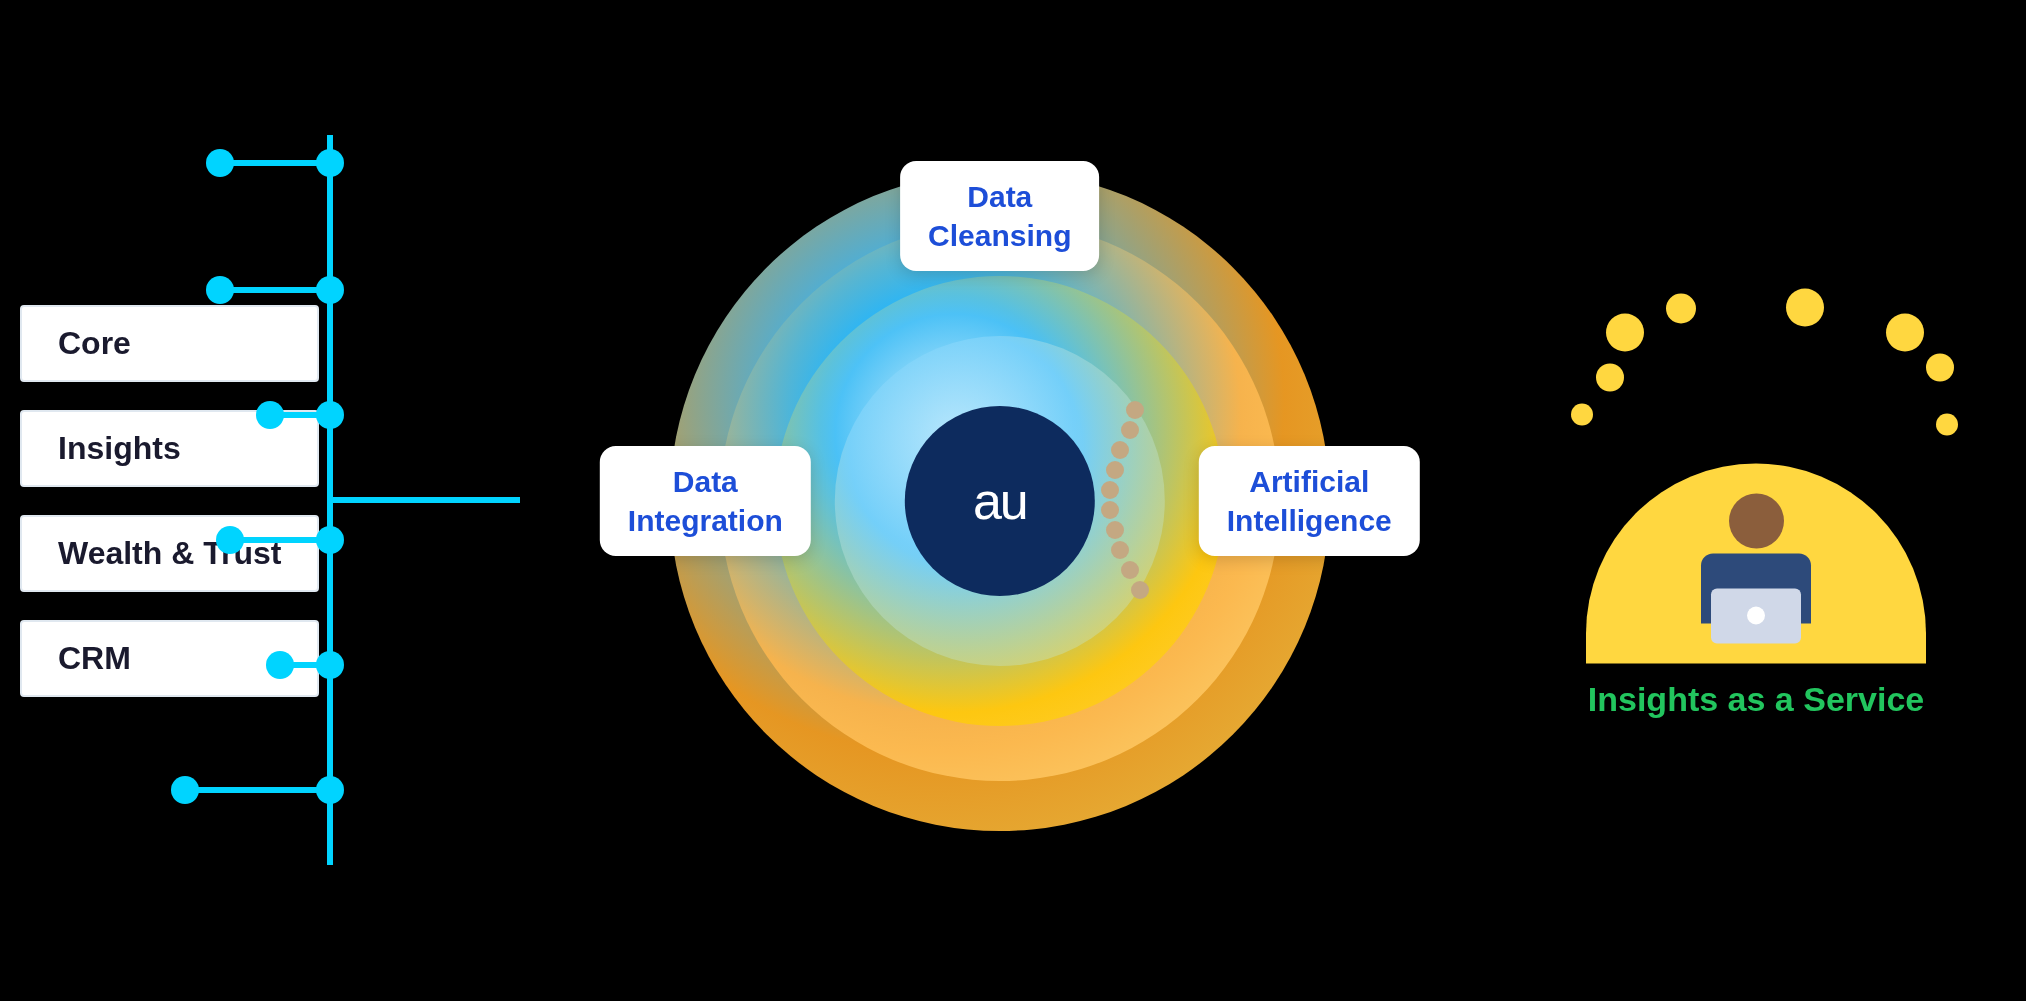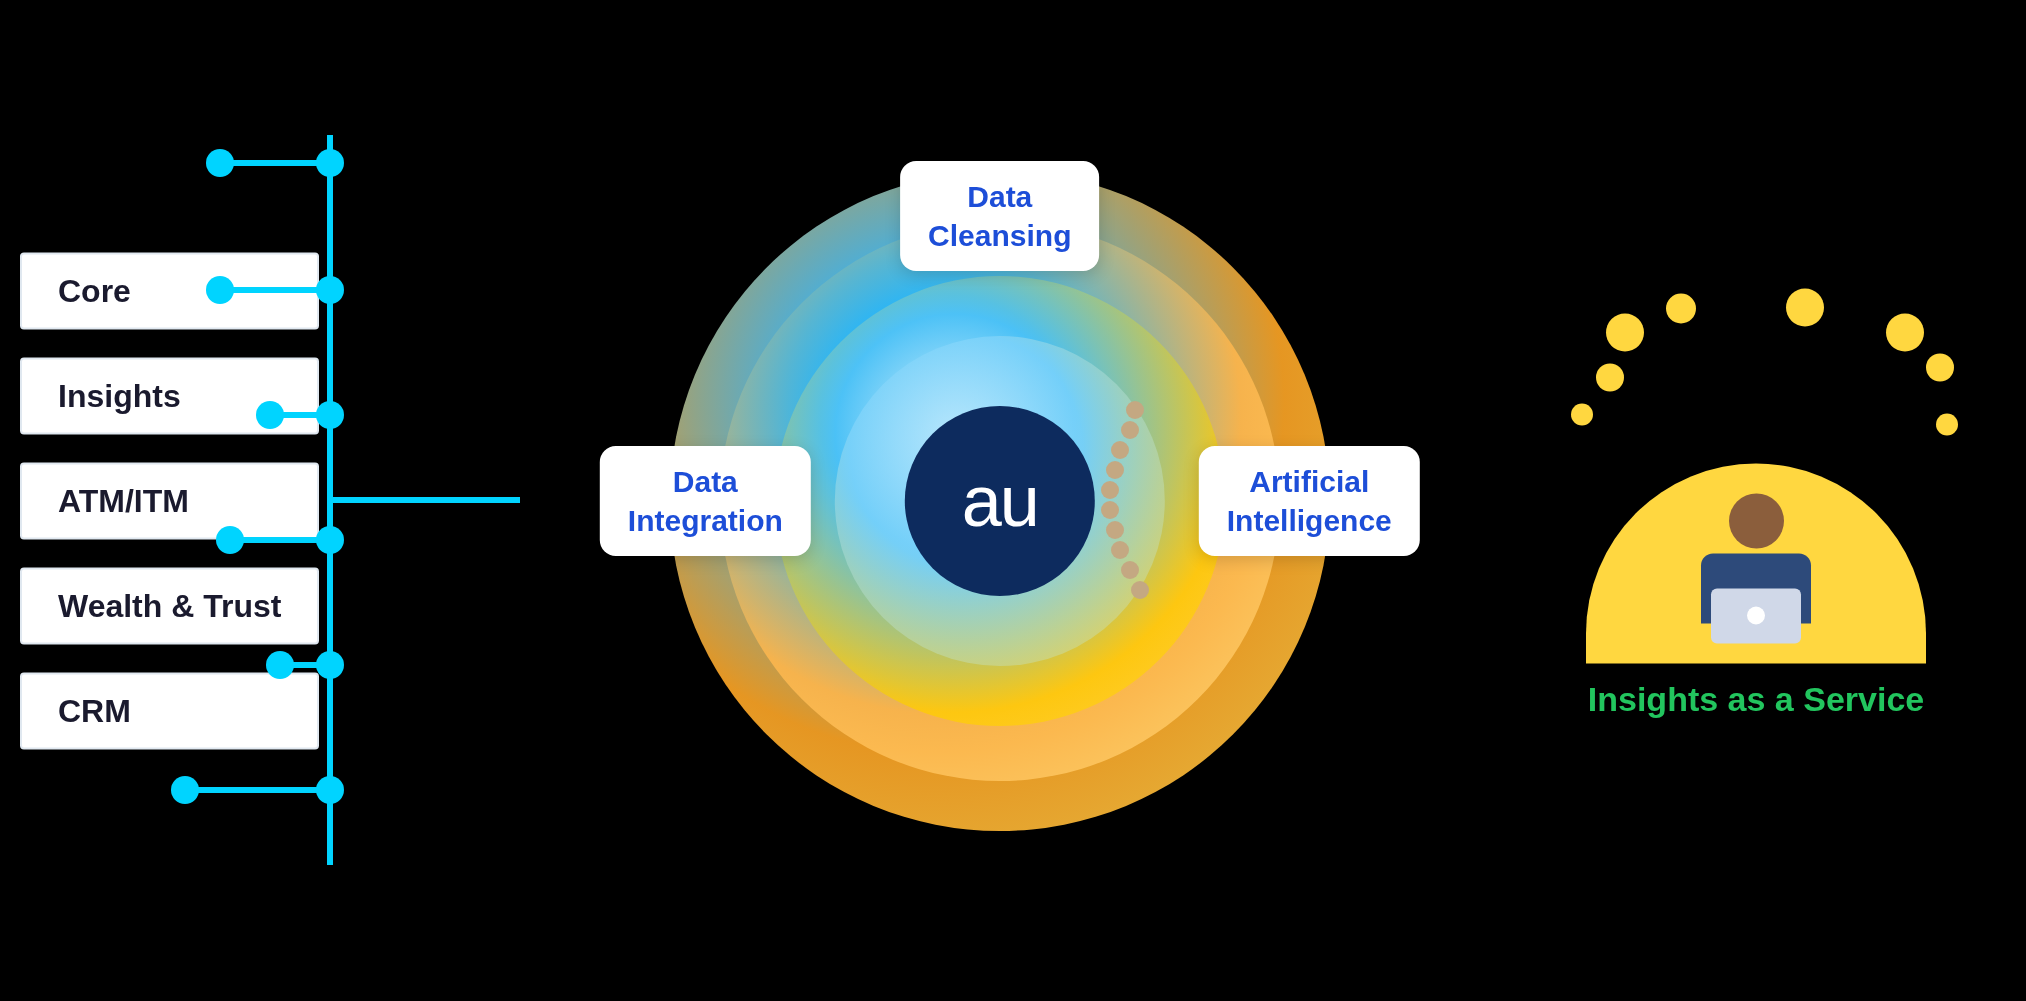--- a/index.html
+++ b/index.html
@@ -111,21 +111,21 @@
       left: 50%;
       transform: translate(-50%, -50%);
       display: flex;
       align-items: center;
       justify-content: center;
       z-index: 10;
     }
 
     .au-logo-text {
       color: white;
-      font-size: 72px;
+      font-size: 52px;
       font-weight: 300;
       letter-spacing: -2px;
       font-family: 'Segoe UI', Arial, sans-serif;
     }
 
     
     .label-box {
       position: absolute;
       background: white;
       border-radius: 16px;
@@ -304,23 +304,20 @@
   </svg>
 
   <div class="left-panel">
     <div class="source-box">
       <span>Core</span>
     </div>
     <div class="source-box">
       <span>Insights</span>
     </div>
     <div class="source-box">
-      <span>ATM/ITM</span>
-    </div>
-    <div class="source-box">
       <span>Wealth &amp; Trust</span>
     </div>
     <div class="source-box">
       <span>CRM</span>
     </div>
   </div>
 
   <div class="center-circle-container">
 
     <div class="circle-ring ring-1"></div>

